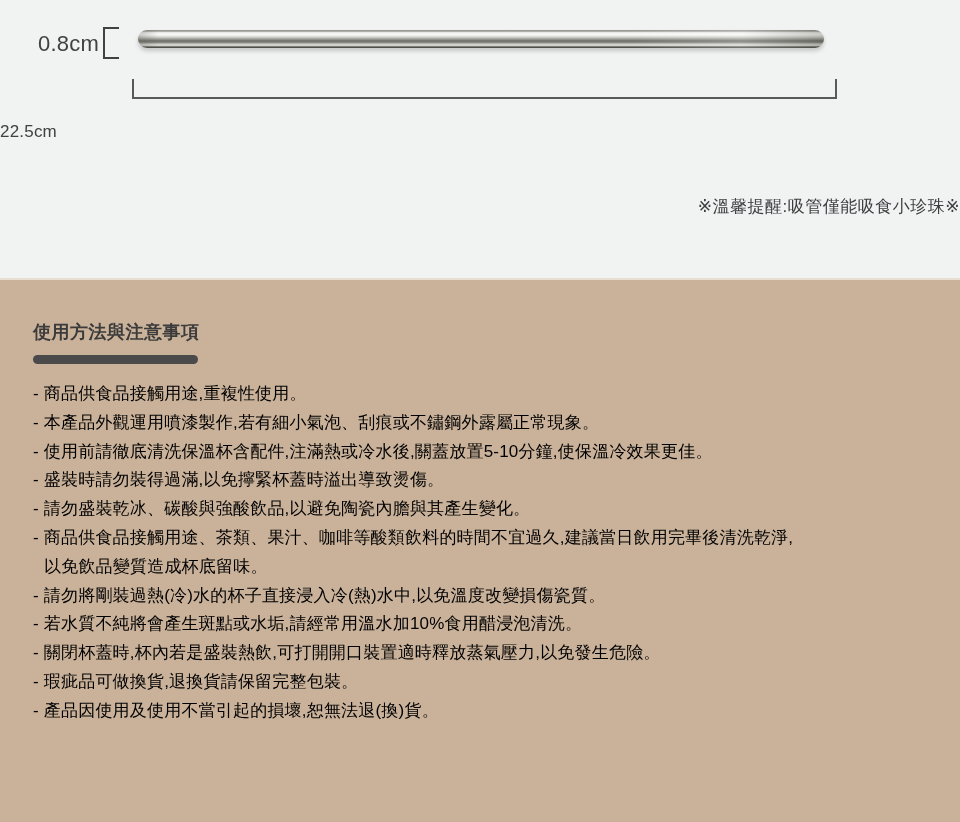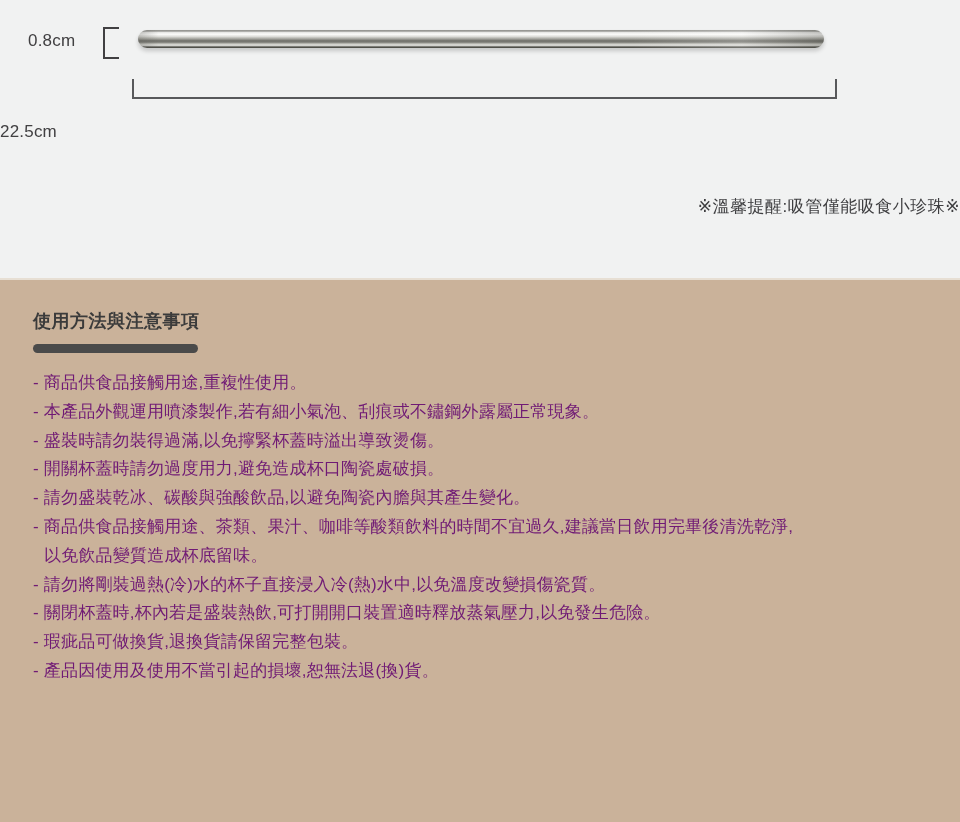--- a/index.html
+++ b/index.html
@@ -8,22 +8,22 @@
     font-family:"Liberation Sans","DejaVu Sans",sans-serif;
     background:#f1f2f2;
   }
   .page{position:relative;width:960px;height:822px;}
 
   
   .diagram-section{
     position:relative;width:100%;height:278px;background:#f1f2f2;
   }
   .dia-label{
-    position:absolute;left:28px;top:31px;
-    font-size:17px;color:#414042;letter-spacing:.2px;
+    position:absolute;left:38px;top:31px;
+    font-size:22px;color:#414042;letter-spacing:.2px;
   }
   .dia-bracket{
     position:absolute;left:103px;top:27px;width:14px;height:28px;
     border-left:2px solid #414042;
     border-top:2px solid #414042;
     border-bottom:2px solid #414042;
   }
   .straw{
     position:absolute;left:138px;top:30px;width:686px;height:18px;
     border-radius:9px;
@@ -52,33 +52,33 @@
   }
   .reminder{
     position:absolute;left:0;top:195px;width:100%;
     text-align:right;font-size:17px;color:#3e3e40;letter-spacing:.5px;
   }
 
   
   .notes-section{
     position:absolute;left:0;top:278px;width:100%;height:544px;
     background:#cab29a;border-top:2px solid #e7dfd4;
-    box-sizing:border-box;padding:30px 33px 0 33px;
+    box-sizing:border-box;padding:41px 33px 0 33px;
   }
   .notes-title{
     margin:0;font-size:18px;font-weight:bold;color:#3b3b3b;
     line-height:22px;letter-spacing:.5px;
   }
   .notes-accent-bar{
     margin-top:12px;width:165px;height:9px;border-radius:5px;
     background:#4a4a4a;
   }
   .notes-list{margin-top:16px;}
   .note-item{
-    font-size:17px;line-height:28.8px;color:#701a75;
+    font-size:17px;line-height:28.8px;color:#000000;
     white-space:pre-line;
     text-indent:-11px;padding-left:11px;
     letter-spacing:.2px;
   }
 </style>
 </head>
 <body>
 
 <div class="page">
 
@@ -90,25 +90,26 @@
     <div class="length-label">22.5cm</div>
     <div class="reminder">※溫馨提醒:吸管僅能吸食小珍珠※</div>
   </div>
 
   <div class="notes-section">
     <h2 class="notes-title">使用方法與注意事項</h2>
     <div class="notes-accent-bar"></div>
     <div class="notes-list">
       <div class="note-item">- 商品供食品接觸用途,重複性使用。</div>
       <div class="note-item">- 本產品外觀運用噴漆製作,若有細小氣泡、刮痕或不鏽鋼外露屬正常現象。</div>
+      <div class="note-item">- 使用前請徹底清洗保溫杯含配件,注滿熱或冷水後,關蓋放置5-10分鐘,使保溫冷效果更佳。</div>
       <div class="note-item">- 盛裝時請勿裝得過滿,以免擰緊杯蓋時溢出導致燙傷。</div>
-      <div class="note-item">- 開關杯蓋時請勿過度用力,避免造成杯口陶瓷處破損。</div>
       <div class="note-item">- 請勿盛裝乾冰、碳酸與強酸飲品,以避免陶瓷內膽與其產生變化。</div>
       <div class="note-item">- 商品供食品接觸用途、茶類、果汁、咖啡等酸類飲料的時間不宜過久,建議當日飲用完畢後清洗乾淨,
 以免飲品變質造成杯底留味。</div>
       <div class="note-item">- 請勿將剛裝過熱(冷)水的杯子直接浸入冷(熱)水中,以免溫度改變損傷瓷質。</div>
+      <div class="note-item">- 若水質不純將會產生斑點或水垢,請經常用溫水加10%食用醋浸泡清洗。</div>
       <div class="note-item">- 關閉杯蓋時,杯內若是盛裝熱飲,可打開開口裝置適時釋放蒸氣壓力,以免發生危險。</div>
       <div class="note-item">- 瑕疵品可做換貨,退換貨請保留完整包裝。</div>
       <div class="note-item">- 產品因使用及使用不當引起的損壞,恕無法退(換)貨。</div>
     </div>
   </div>
 
 </div>
 
 </body></html>

